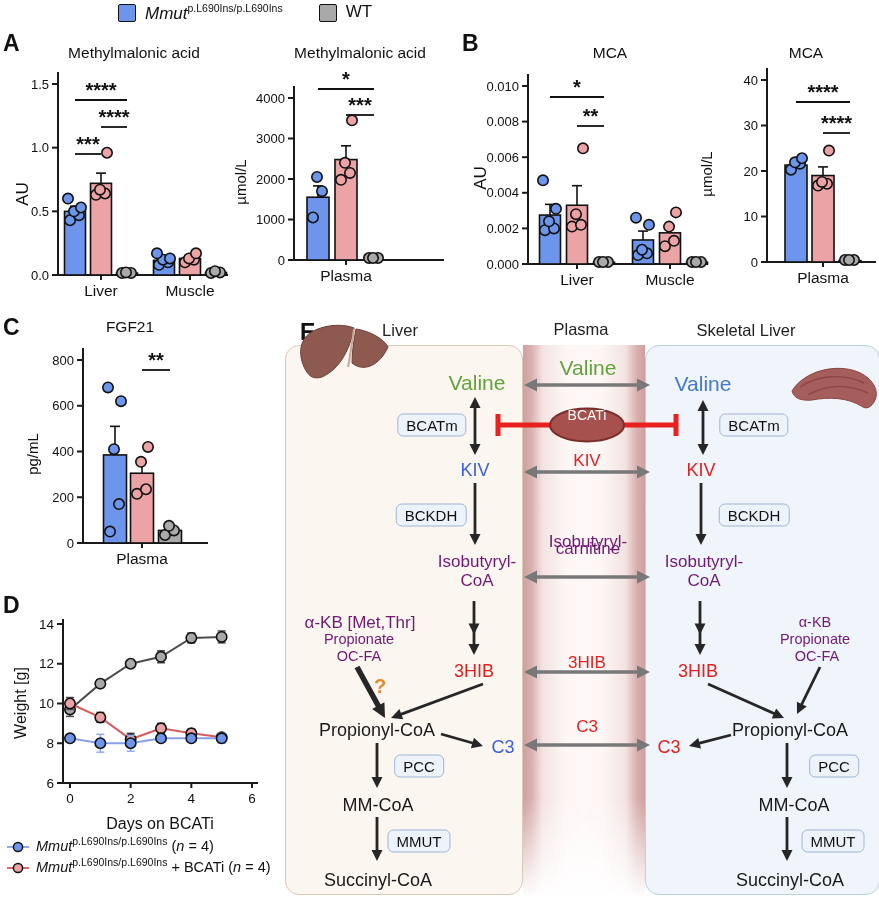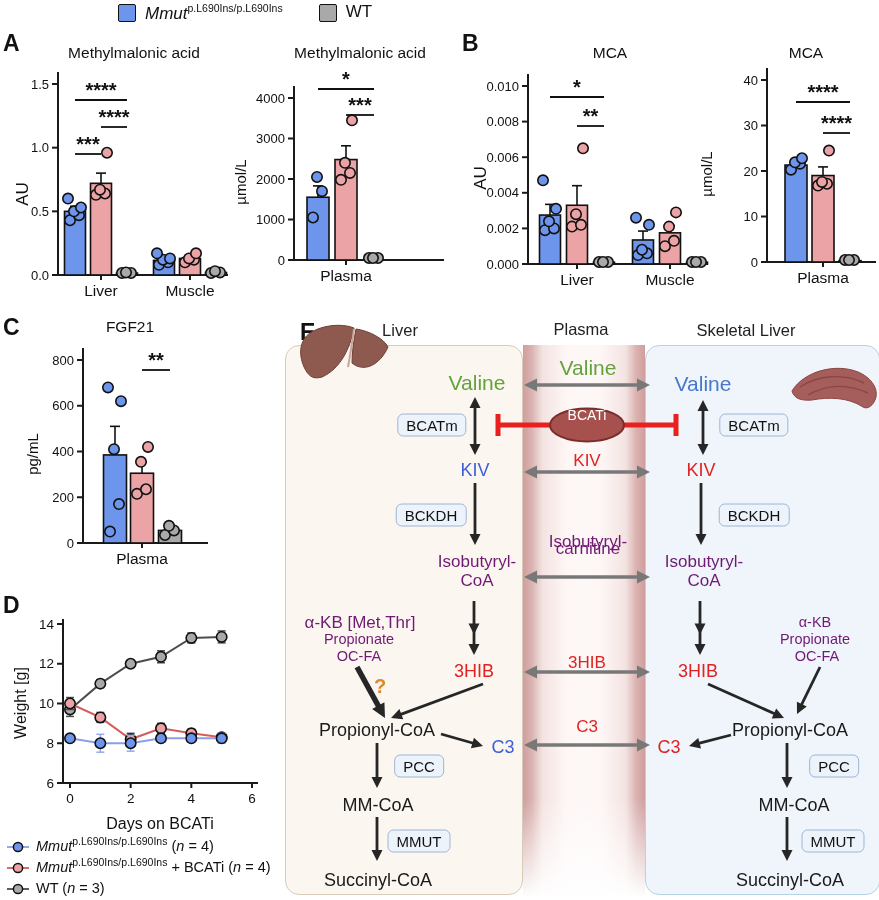--- a/index.html
+++ b/index.html
@@ -458,27 +458,20 @@
           <circle cx="12" cy="7" r="4.6" fill="#6D95EC" stroke="#111" stroke-width="1.5"></circle>
         </svg>
         <span><i>Mmut</i><sup>p.L690Ins/p.L690Ins</sup><span> </span><span>(</span><i>n</i><span> = 4)</span></span>
       </div>
       <div class="lb-item">
         <svg width="24" height="14" class="lb-marker">
           <line x1="1" y1="7" x2="23" y2="7" stroke="#D65C5C" stroke-width="1.8"></line>
           <circle cx="12" cy="7" r="4.6" fill="#EBA3A6" stroke="#111" stroke-width="1.5"></circle>
         </svg>
         <span><i>Mmut</i><sup>p.L690Ins/p.L690Ins</sup><span> + BCATi </span><span>(</span><i>n</i><span> = 4)</span></span>
-      </div>
-      <div class="lb-item">
-        <svg width="24" height="14" class="lb-marker">
-          <line x1="1" y1="7" x2="23" y2="7" stroke="#4D4D4D" stroke-width="1.8"></line>
-          <circle cx="12" cy="7" r="4.6" fill="#A9A9A9" stroke="#111" stroke-width="1.5"></circle>
-        </svg>
-        <span><span>WT</span><span> </span><span>(</span><i>n</i><span> = 3)</span></span>
       </div>
     </div>
 
   <div id="panel-e">
     <div class="elabel ehead" style="left:116px;top:15px">Liver</div>
     <div class="elabel ehead" style="left:297px;top:14px">Plasma</div>
     <div class="elabel ehead" style="left:462px;top:15px">Skeletal Liver</div>
 
     <div id="liver-box" class="ebox"></div>
     <div id="muscle-box" class="ebox"></div>

